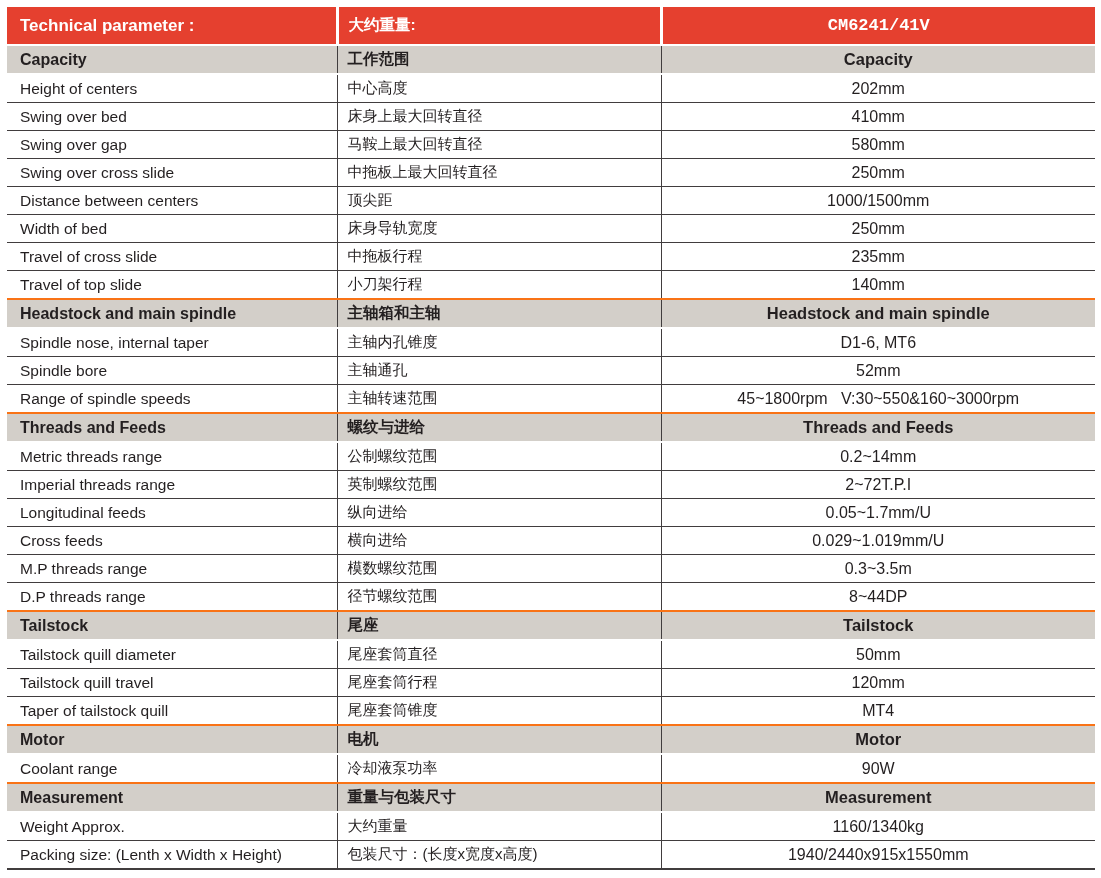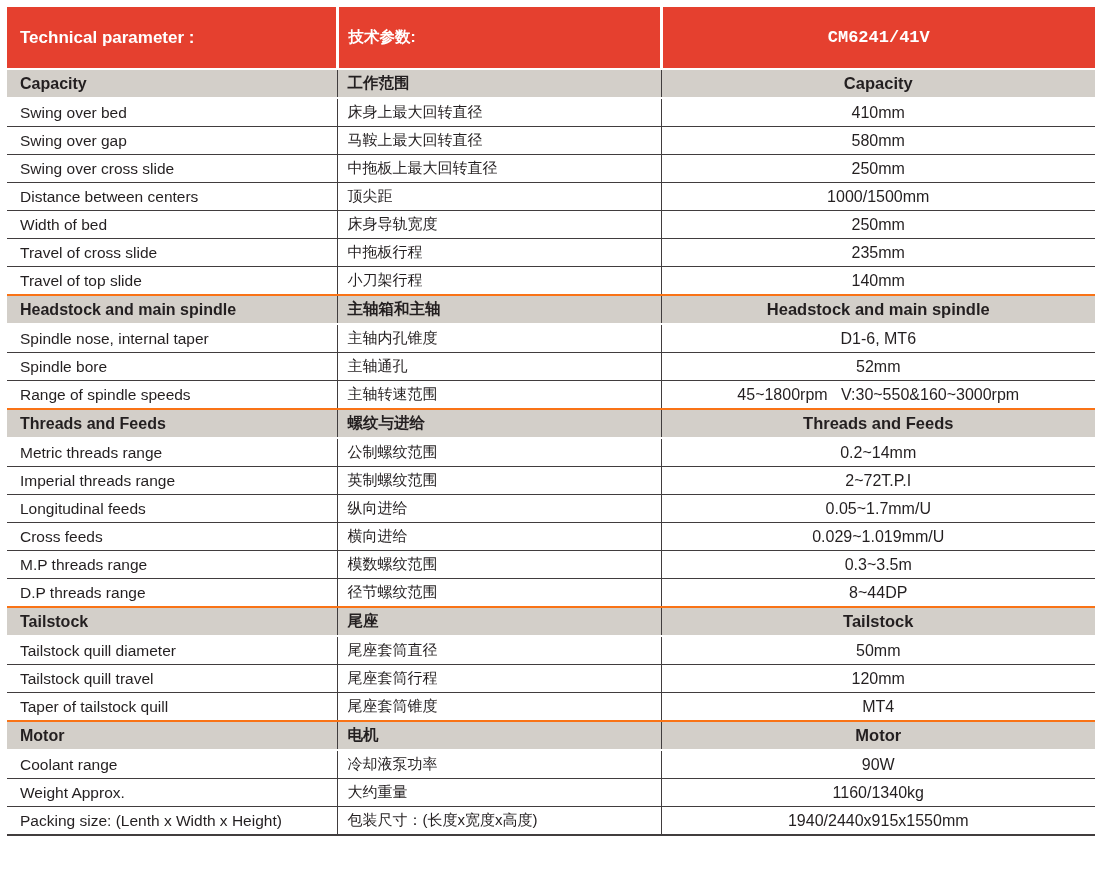--- a/index.html
+++ b/index.html
@@ -26,21 +26,21 @@
   col.col-val { width: 434px; }
 
   
   th {
     background: #e5402f;
     color: #ffffff;
     font-weight: bold;
     height: 29px;
     border-bottom: 2px solid #ffffff;
     vertical-align: middle;
-    padding: 16px;
+    padding: 4px;
   }
   th.h-en {
     text-align: left;
     padding-left: 13px;
     font-size: 17px;
     border-right: 3px solid #ffffff;
   }
   th.h-zh {
     text-align: left;
     padding-left: 10px;
@@ -102,31 +102,36 @@
 <div class="page">
   <table class="spec">
     <colgroup>
       <col class="col-en">
       <col class="col-zh">
       <col class="col-val">
     </colgroup>
     <thead>
       <tr>
         <th class="h-en">Technical parameter :</th>
-        <th class="h-zh">技术参数:</th>
+        <th class="h-zh">大约重量:</th>
         <th class="h-model">CM6241/41V</th>
       </tr>
     </thead>
     <tbody>
       <tr class="section">
         <td class="c1">Capacity</td>
         <td class="c2">工作范围</td>
         <td class="c3">Capacity</td>
       </tr>
       <tr class="data">
+        <td class="c1">Height of centers</td>
+        <td class="c2">中心高度</td>
+        <td class="c3">202mm</td>
+      </tr>
+      <tr class="data">
         <td class="c1">Swing over bed</td>
         <td class="c2">床身上最大回转直径</td>
         <td class="c3">410mm</td>
       </tr>
       <tr class="data">
         <td class="c1">Swing over gap</td>
         <td class="c2">马鞍上最大回转直径</td>
         <td class="c3">580mm</td>
       </tr>
       <tr class="data">
@@ -232,20 +237,25 @@
       <tr class="section">
         <td class="c1">Motor</td>
         <td class="c2">电机</td>
         <td class="c3">Motor</td>
       </tr>
       <tr class="data">
         <td class="c1">Coolant range</td>
         <td class="c2">冷却液泵功率</td>
         <td class="c3">90W</td>
       </tr>
+      <tr class="section">
+        <td class="c1">Measurement</td>
+        <td class="c2">重量与包装尺寸</td>
+        <td class="c3">Measurement</td>
+      </tr>
       <tr class="data">
         <td class="c1">Weight Approx.</td>
         <td class="c2">大约重量</td>
         <td class="c3">1160/1340kg</td>
       </tr>
       <tr class="data">
         <td class="c1">Packing size: (Lenth x Width x Height)</td>
         <td class="c2">包装尺寸：(长度x宽度x高度)</td>
         <td class="c3">1940/2440x915x1550mm</td>
       </tr>

